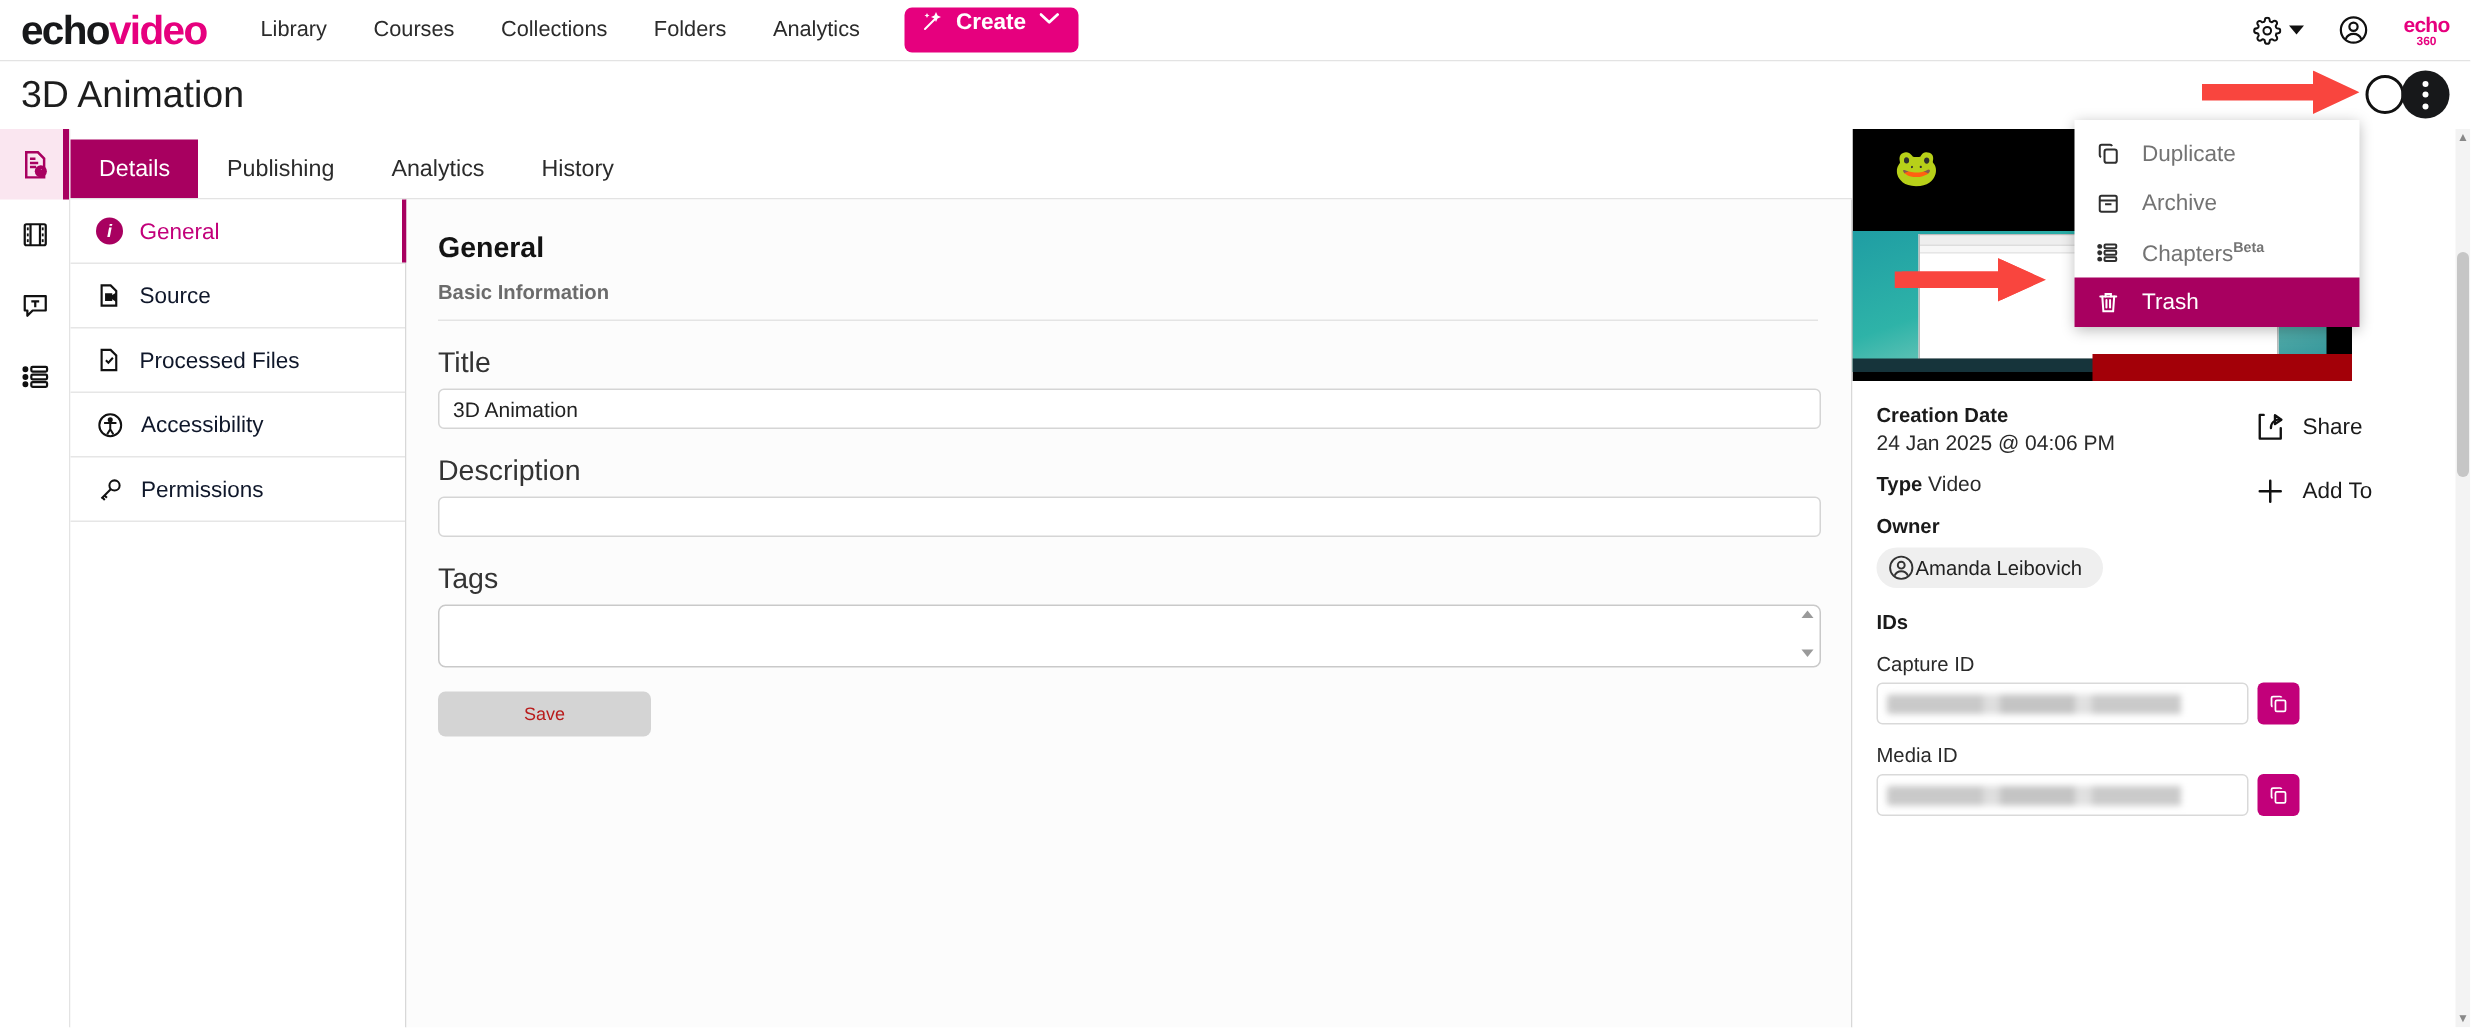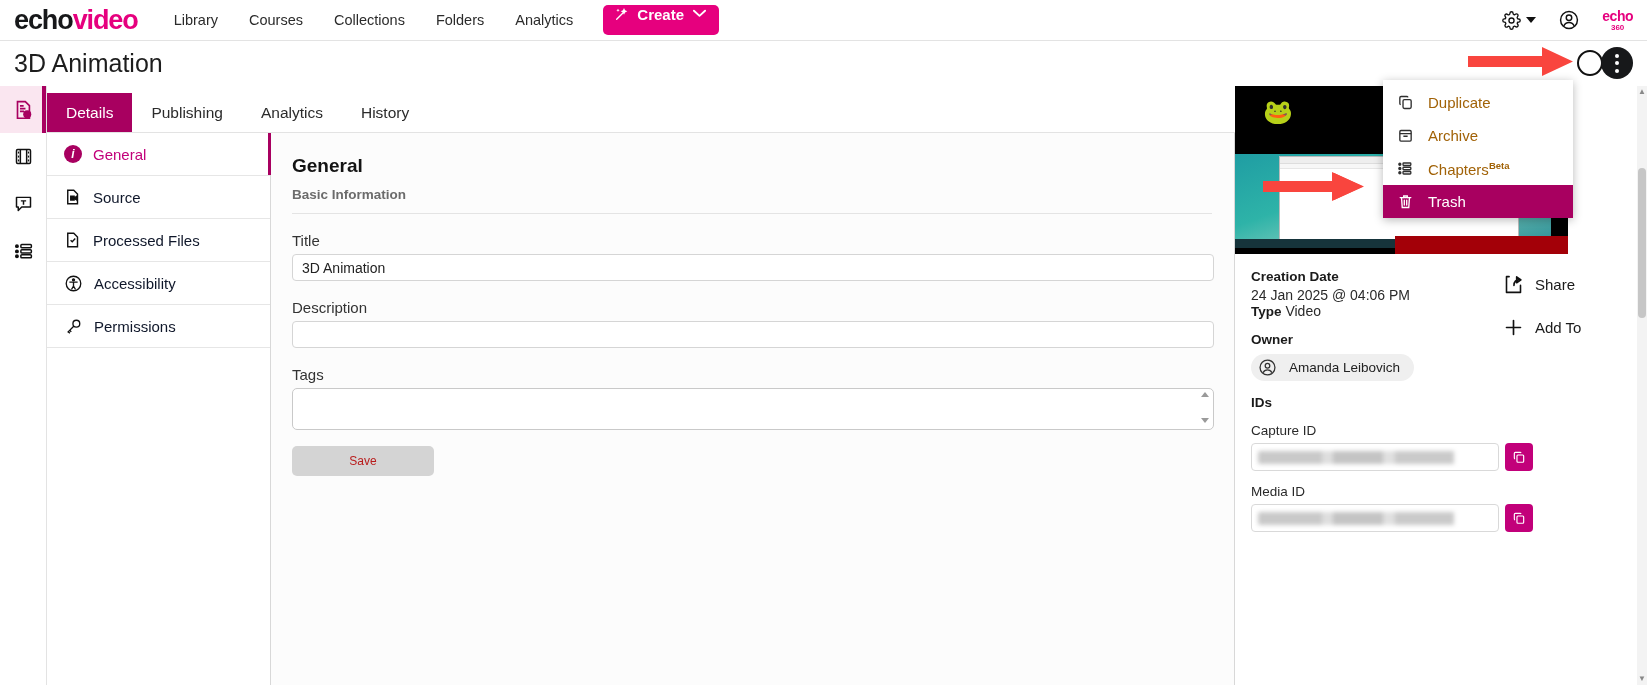--- a/index.html
+++ b/index.html
@@ -110,21 +110,21 @@
 
   
   .main {
     position:absolute; left:271px; top:133px; width:964px; height:552px;
     background:#fcfcfc; border-right:1px solid #d8d8d8; padding:22px 22px 0 21px;
     overflow:hidden;
   }
   .sec-title { font-size:19px; font-weight:bold; color:#131313; }
   .sec-sub { font-size:13.5px; color:#6b6b6b; margin-top:10px;font-weight:bold; }
   .divider { height:1px; background:#e4e4e4; margin-top:11px; }
-  .field-label { font-size:15px; color:#333; margin-top:18px; margin-bottom:5px; }
+  .field-label { font-size:19px; color:#333; margin-top:18px; margin-bottom:5px; }
   .tinput {
     width:922px; height:27px; border:1px solid #d5d5d5; border-radius:4px;
     background:#fff; font-size:14px; color:#222; padding:0 9px;
     font-family:"Liberation Sans", sans-serif;
   }
   .tinput::placeholder { color:#aaa; }
   .tags-box {
     width:922px; height:42px; border:1px solid #c9c9c9; border-radius:5px;
     background:#fff; position:relative;
   }
@@ -176,21 +176,21 @@
     position:absolute; right:1px; width:8px; text-align:center;
     font-size:8px; color:#888; line-height:1;
   }
 
   .meta { position:absolute; left:16px; top:183px; width:390px; }
   .meta-k { font-size:13.5px; font-weight:bold; color:#1a1a1a; }
   .meta-v { font-size:14px; color:#2a2a2a; margin-top:3px; }
   .meta-inline { font-size:14px; color:#2a2a2a; }
   .meta-inline b { font-size:13.5px; color:#1a1a1a; }
   .owner-chip {
-    display:inline-flex; align-items:center; gap:12px; margin-top:7px;
+    display:inline-flex; align-items:center; gap:0; margin-top:7px;
     background:#efefef; border-radius:14px; padding:4px 14px 4px 7px;
     font-size:13.5px; color:#222;
   }
   .id-label { font-size:13.5px; color:#2a2a2a; margin-top:13px; margin-bottom:5px; }
   .id-row { display:flex; align-items:center; gap:6px; }
   .id-field {
     width:248px; height:28px; border:1px solid #d9d9d9; border-radius:4px;
     background:#fff; position:relative; overflow:hidden;
   }
   .redact {
@@ -208,21 +208,21 @@
     font-size:15px; color:#1a1a1a; cursor:pointer;
   }
 
   
   .menu {
     position:absolute; left:1383px; top:80px; width:190px;
     background:#fff; box-shadow:0 2px 9px rgba(0,0,0,.28); padding:6px 0 0 0; z-index:40;
   }
   .menu-item {
     display:flex; align-items:center; gap:14px; height:33px;
-    padding-left:14px; font-size:15px; color:#a16207; cursor:pointer;
+    padding-left:14px; font-size:15px; color:#737373; cursor:pointer;
   }
   .menu-item.highlight { background:#a80060; color:#fff; }
   .sup { font-size:9.5px; font-weight:bold; vertical-align:super; }
 
   
   .annot { position:absolute; z-index:60; pointer-events:none; }
   .annot-a { left:1468px; top:47px; }
   .annot-b { left:1263px; top:172px; }
 
   .icon { display:inline-flex; align-items:center; justify-content:center; }
@@ -424,21 +424,21 @@
           <div class="bar2"></div>
         </div>
         <div class="taskbar"></div>
       </div>
       <div class="red-strip"></div>
     </div>
 
     <div class="meta">
       <div class="meta-k">Creation Date</div>
       <div class="meta-v">24 Jan 2025 @ 04:06 PM</div>
-      <div style="margin-top:0" class="meta-inline">
+      <div style="margin-top:11px" class="meta-inline">
         <b>Type</b>
         <span>Video</span>
       </div>
       <div class="meta-k" style="margin-top:13px">Owner</div>
       <div class="owner-chip">
         <span class="icon">
           <svg width="19" height="19" viewBox="0 0 24 24" fill="none" stroke="#333" stroke-width="1.6">
             <circle cx="12" cy="12" r="9.4"></circle>
               <circle cx="12" cy="9.8" r="2.9"></circle>
               <path d="M6.4 18.6a6.1 6.1 0 0 1 11.2 0"></path>

